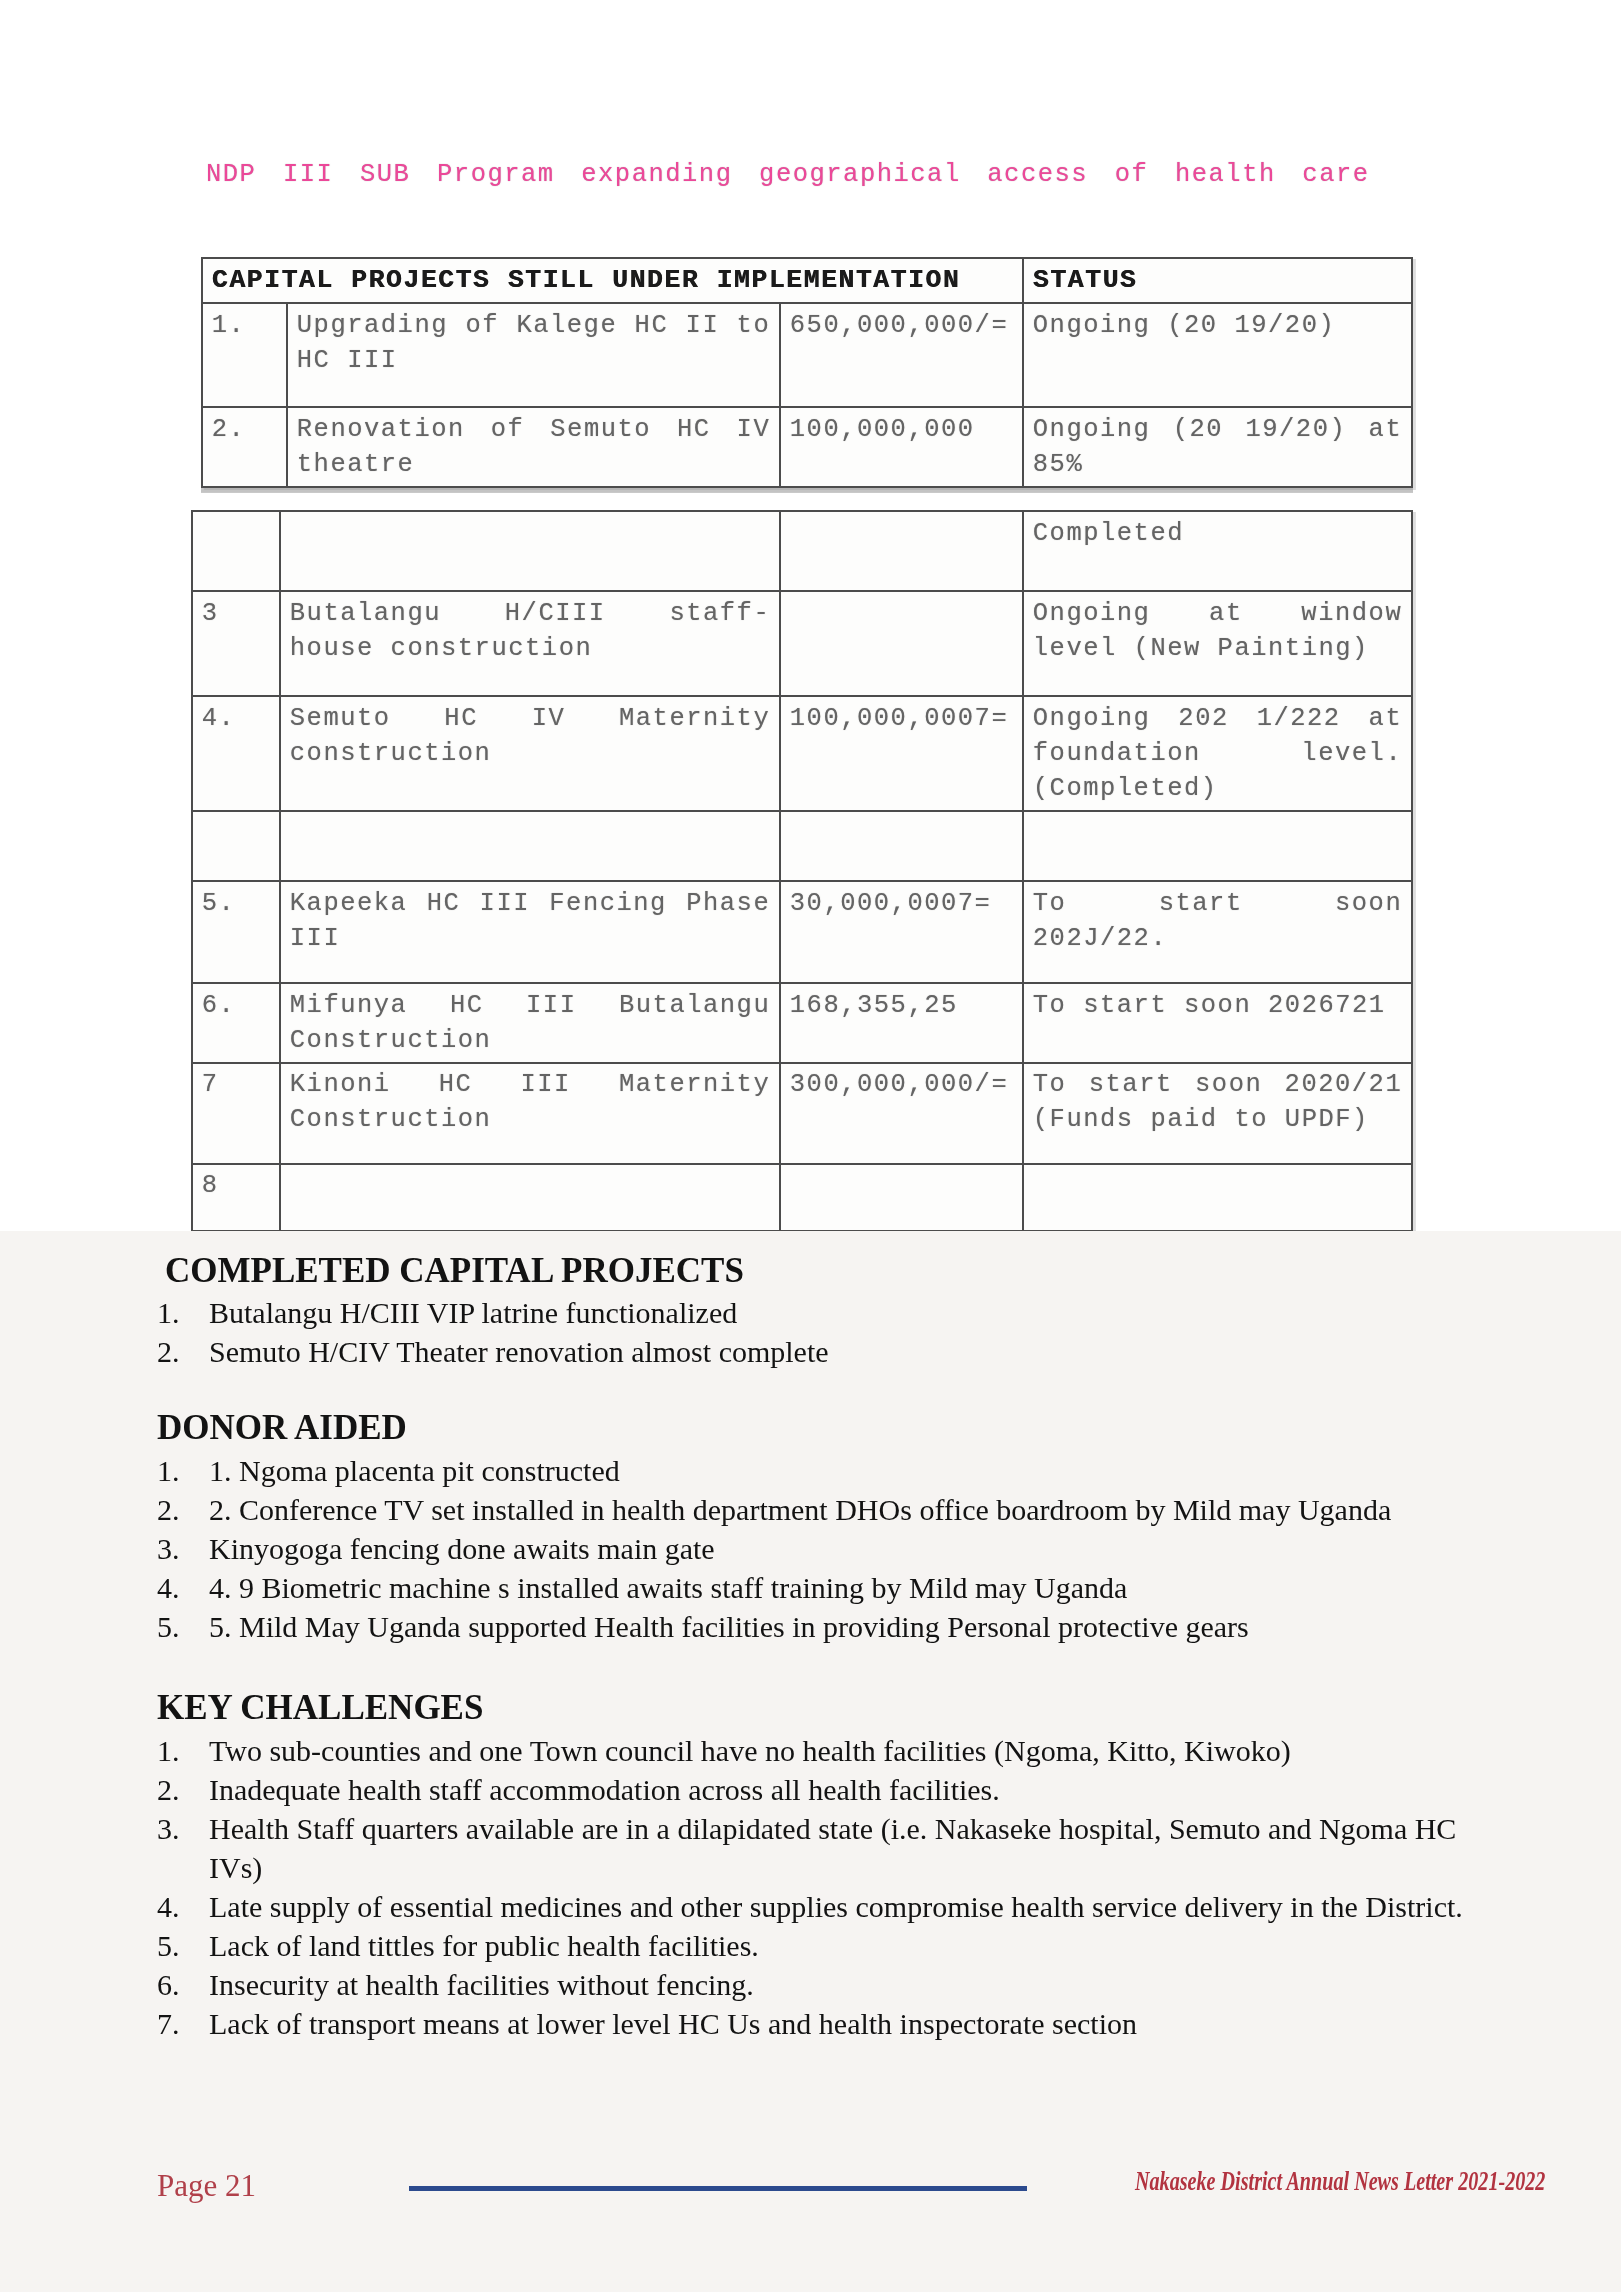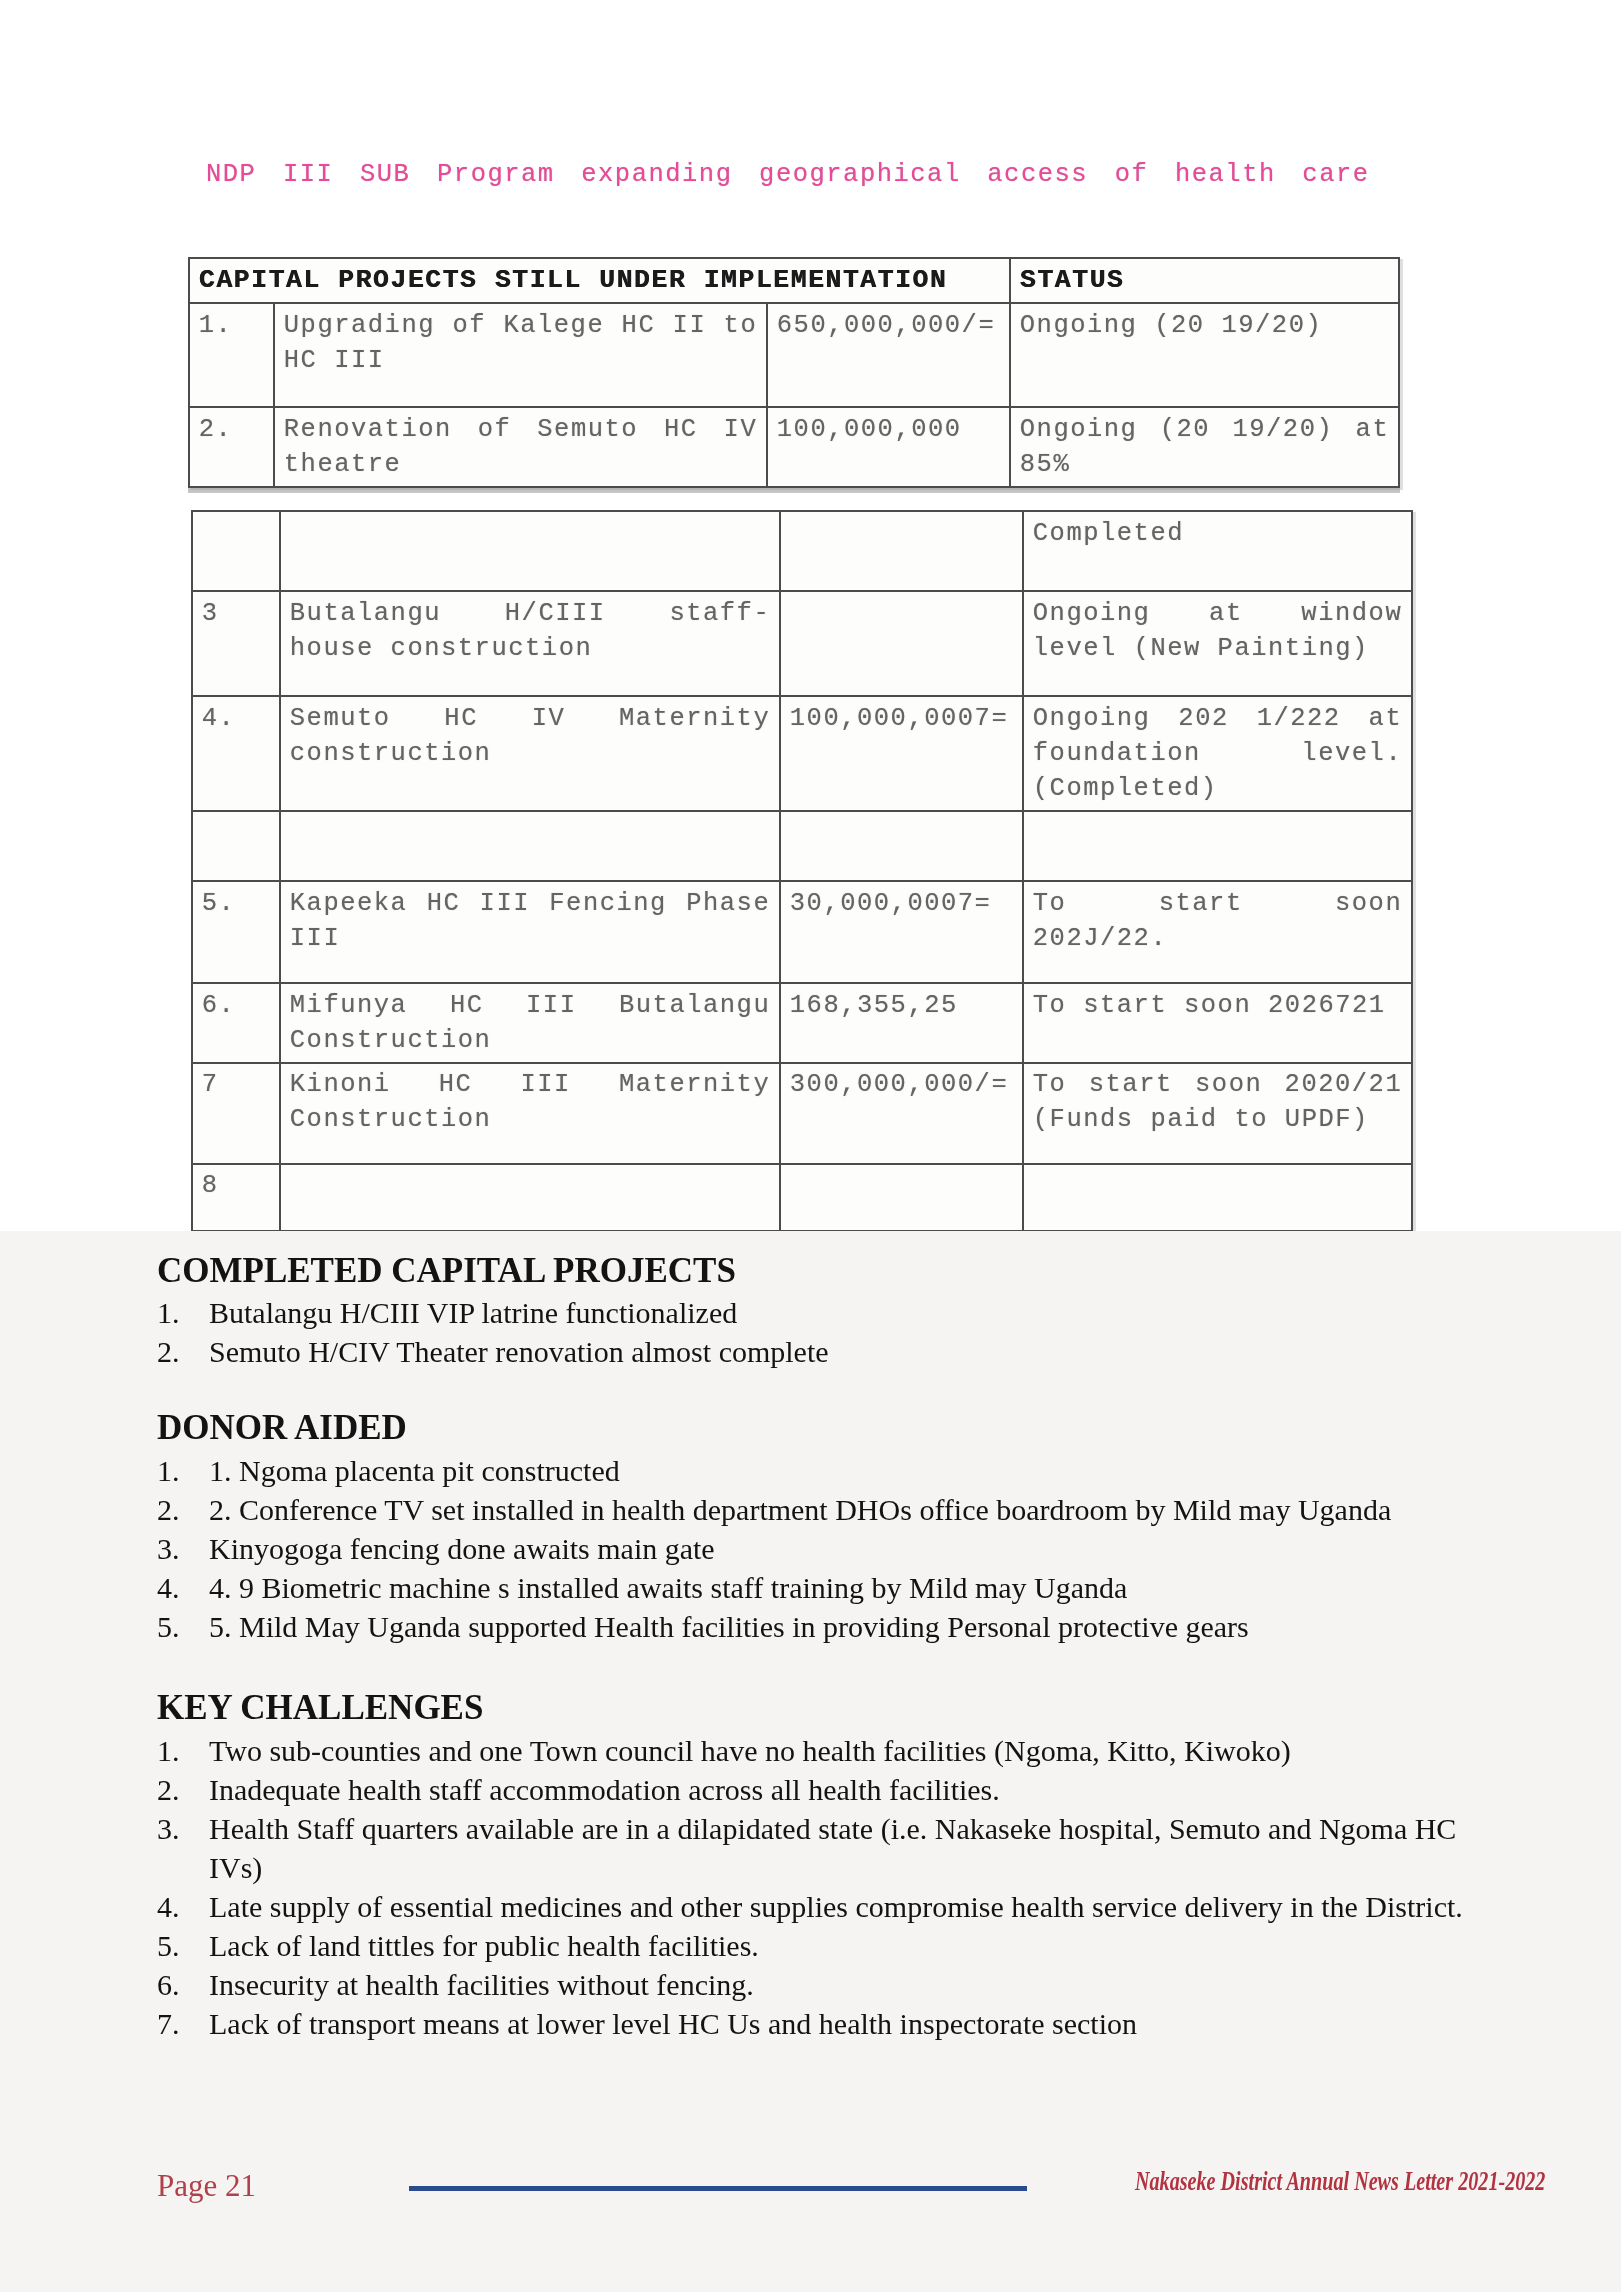--- a/index.html
+++ b/index.html
@@ -32,37 +32,37 @@
     font-family:"Liberation Mono", monospace;
     font-size:25.5px; line-height:35px; letter-spacing:1.5px;
     color:#646464; text-shadow:0 0 1px rgba(110,110,110,.5);
     overflow:hidden;
   }
   table.scan td.hdr {
     font-weight:bold; color:#1b1b1b; font-size:26.5px;
     text-shadow:0.5px 0 0 #1b1b1b;
   }
   td.j { text-align:justify; }
-  #table1 { left:188px; top:257px; width:1210px; }
+  #table1 { left:201px; top:257px; width:1210px; }
   #table2 { left:191px; top:510px; width:1220px; }
 
   
   .lower {
     position:absolute; left:0; top:1231px; width:1621px; height:1062px;
     background:#f6f4f2;
   }
   .content {
     position:absolute; left:157px; top:0; width:1308px;
     font-family:"Liberation Serif", serif; color:#131313;
   }
   .sec-heading {
     font-size:35px; font-weight:bold; line-height:39px;
     margin:0 0 3.9px 0; letter-spacing:0px;
   }
-  .mt-first { margin-top:19.6px; }
+  .mt-first { margin-top:19.6px;margin-left:8px; }
   .mt-donor { margin-top:37px; }
   .mt-chal  { margin-top:42px; }
   .item { display:flex; font-size:30px; line-height:39px; }
   .item .num { flex:0 0 52px; }
   .item .txt { flex:1; }
 
   
   .page-label {
     position:absolute; left:157px; top:2168px;
     font-size:31px; color:#b0404a;

